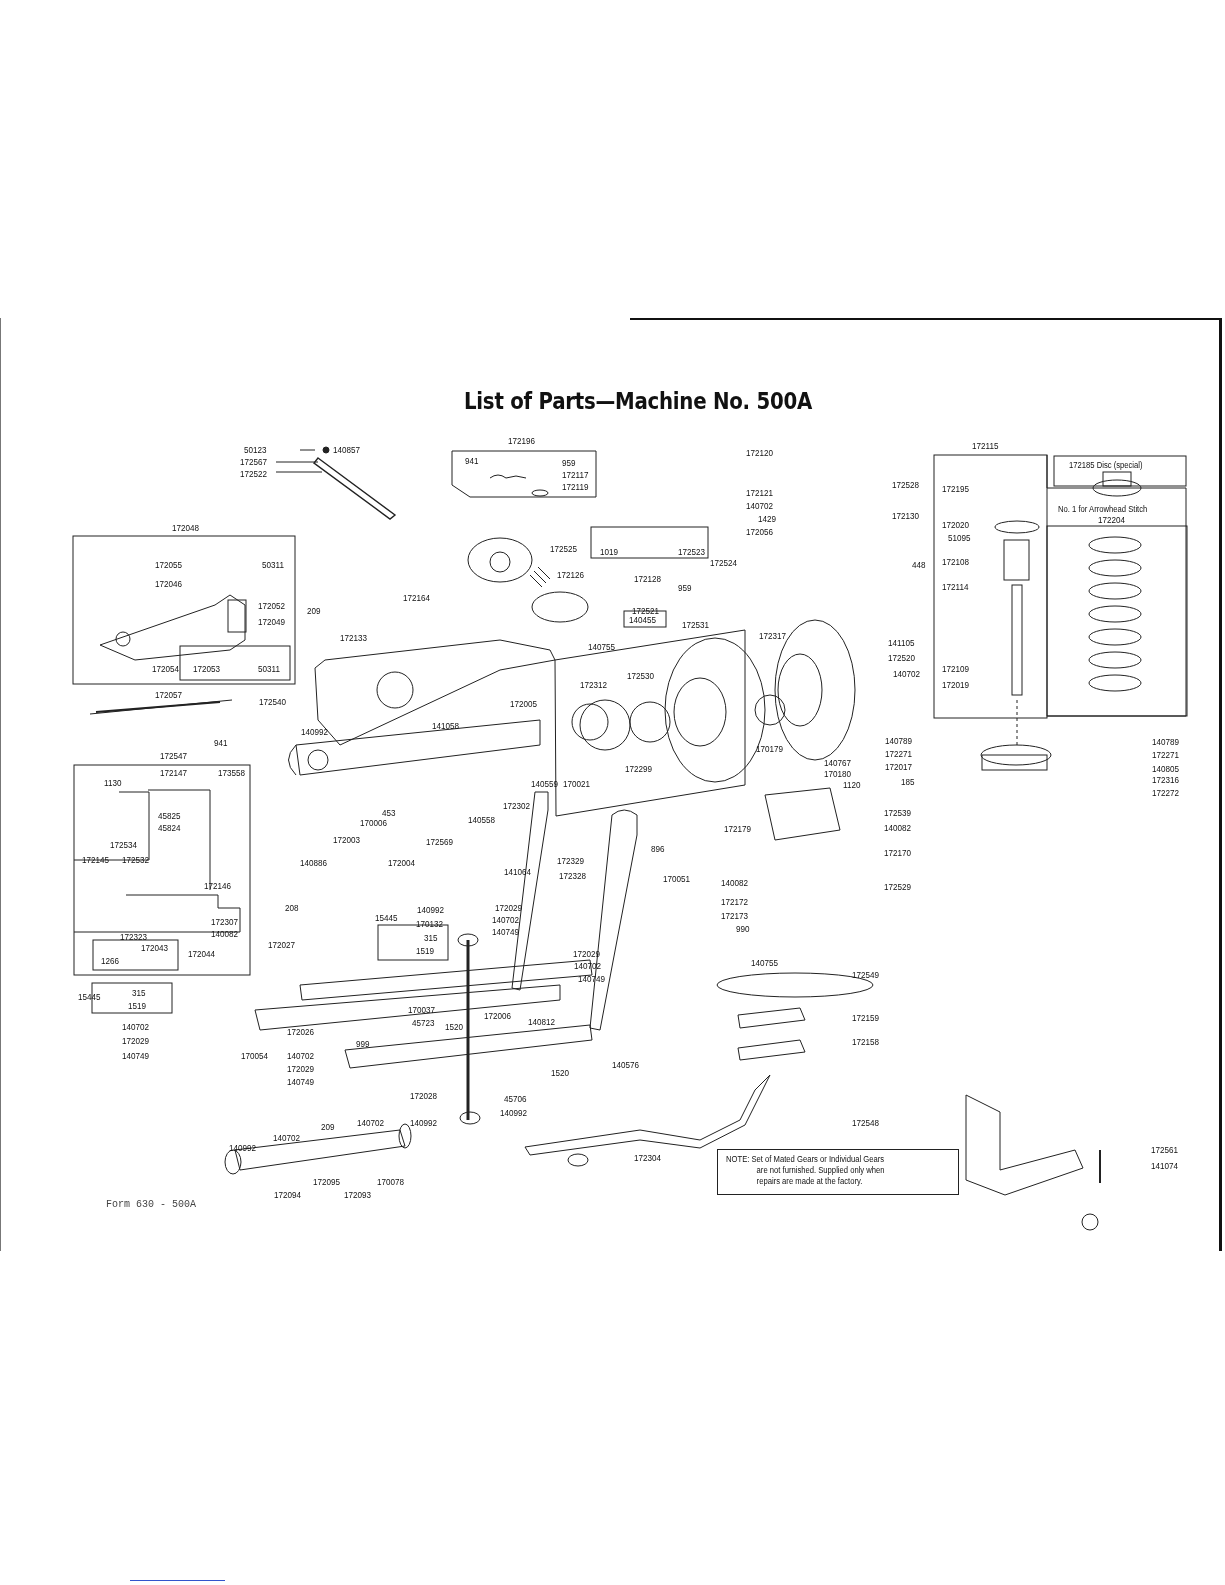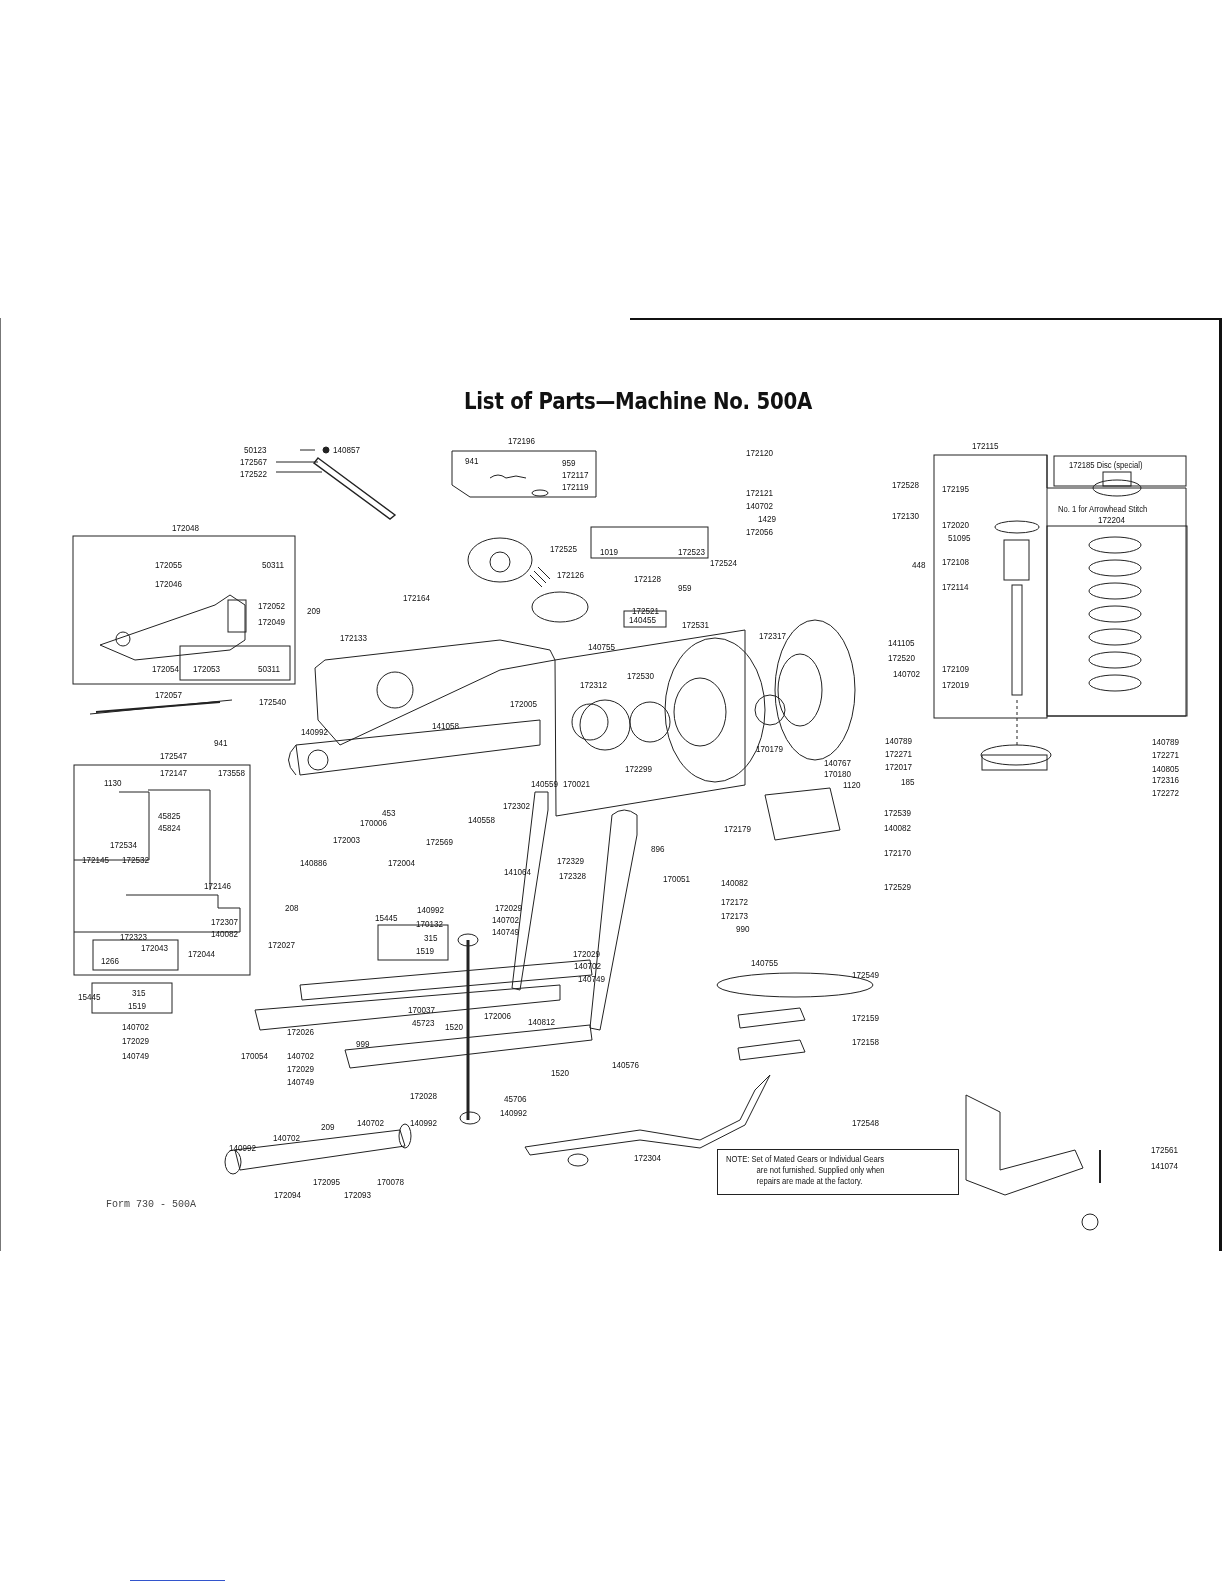--- a/index.html
+++ b/index.html
@@ -313,14 +313,14 @@
 </div>
 
 <div class="note-box">
   <div class="note-text">
     <div>NOTE: Set of Mated Gears or Individual Gears</div>
     <div style="padding-left:34px">are not furnished. Supplied only when</div>
     <div style="padding-left:34px">repairs are made at the factory.</div>
   </div>
 </div>
 
-<div class="footer">Form 730 - 500A</div>
+<div class="footer">Form 630 - 500A</div>
 <div class="bottom-link"></div>
 
 </body></html>

